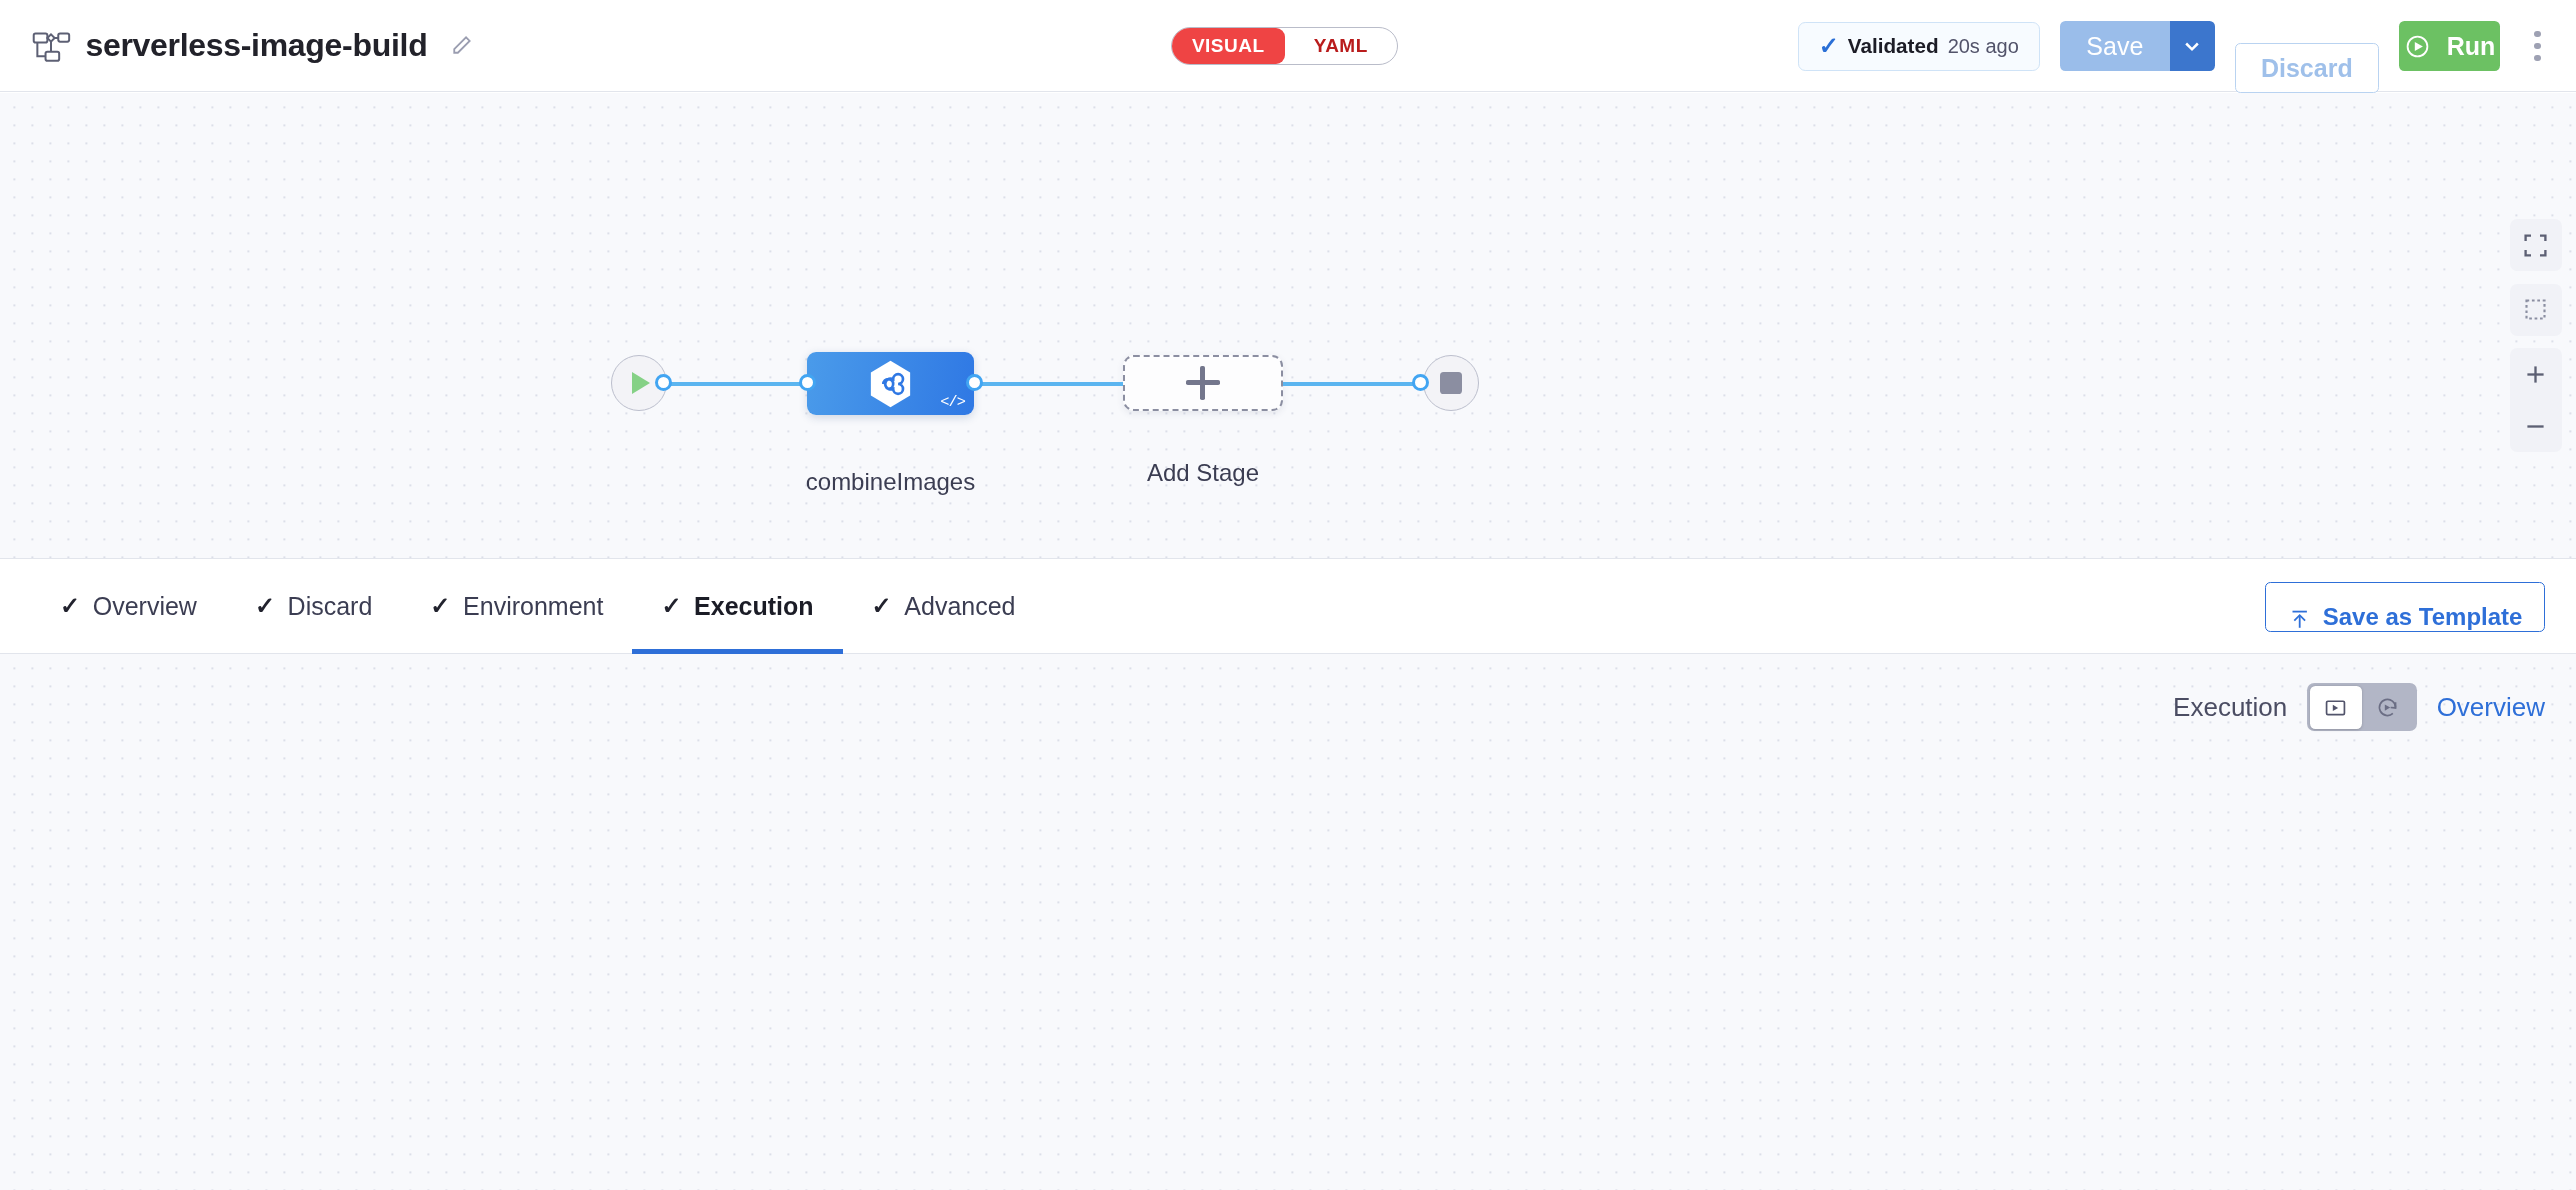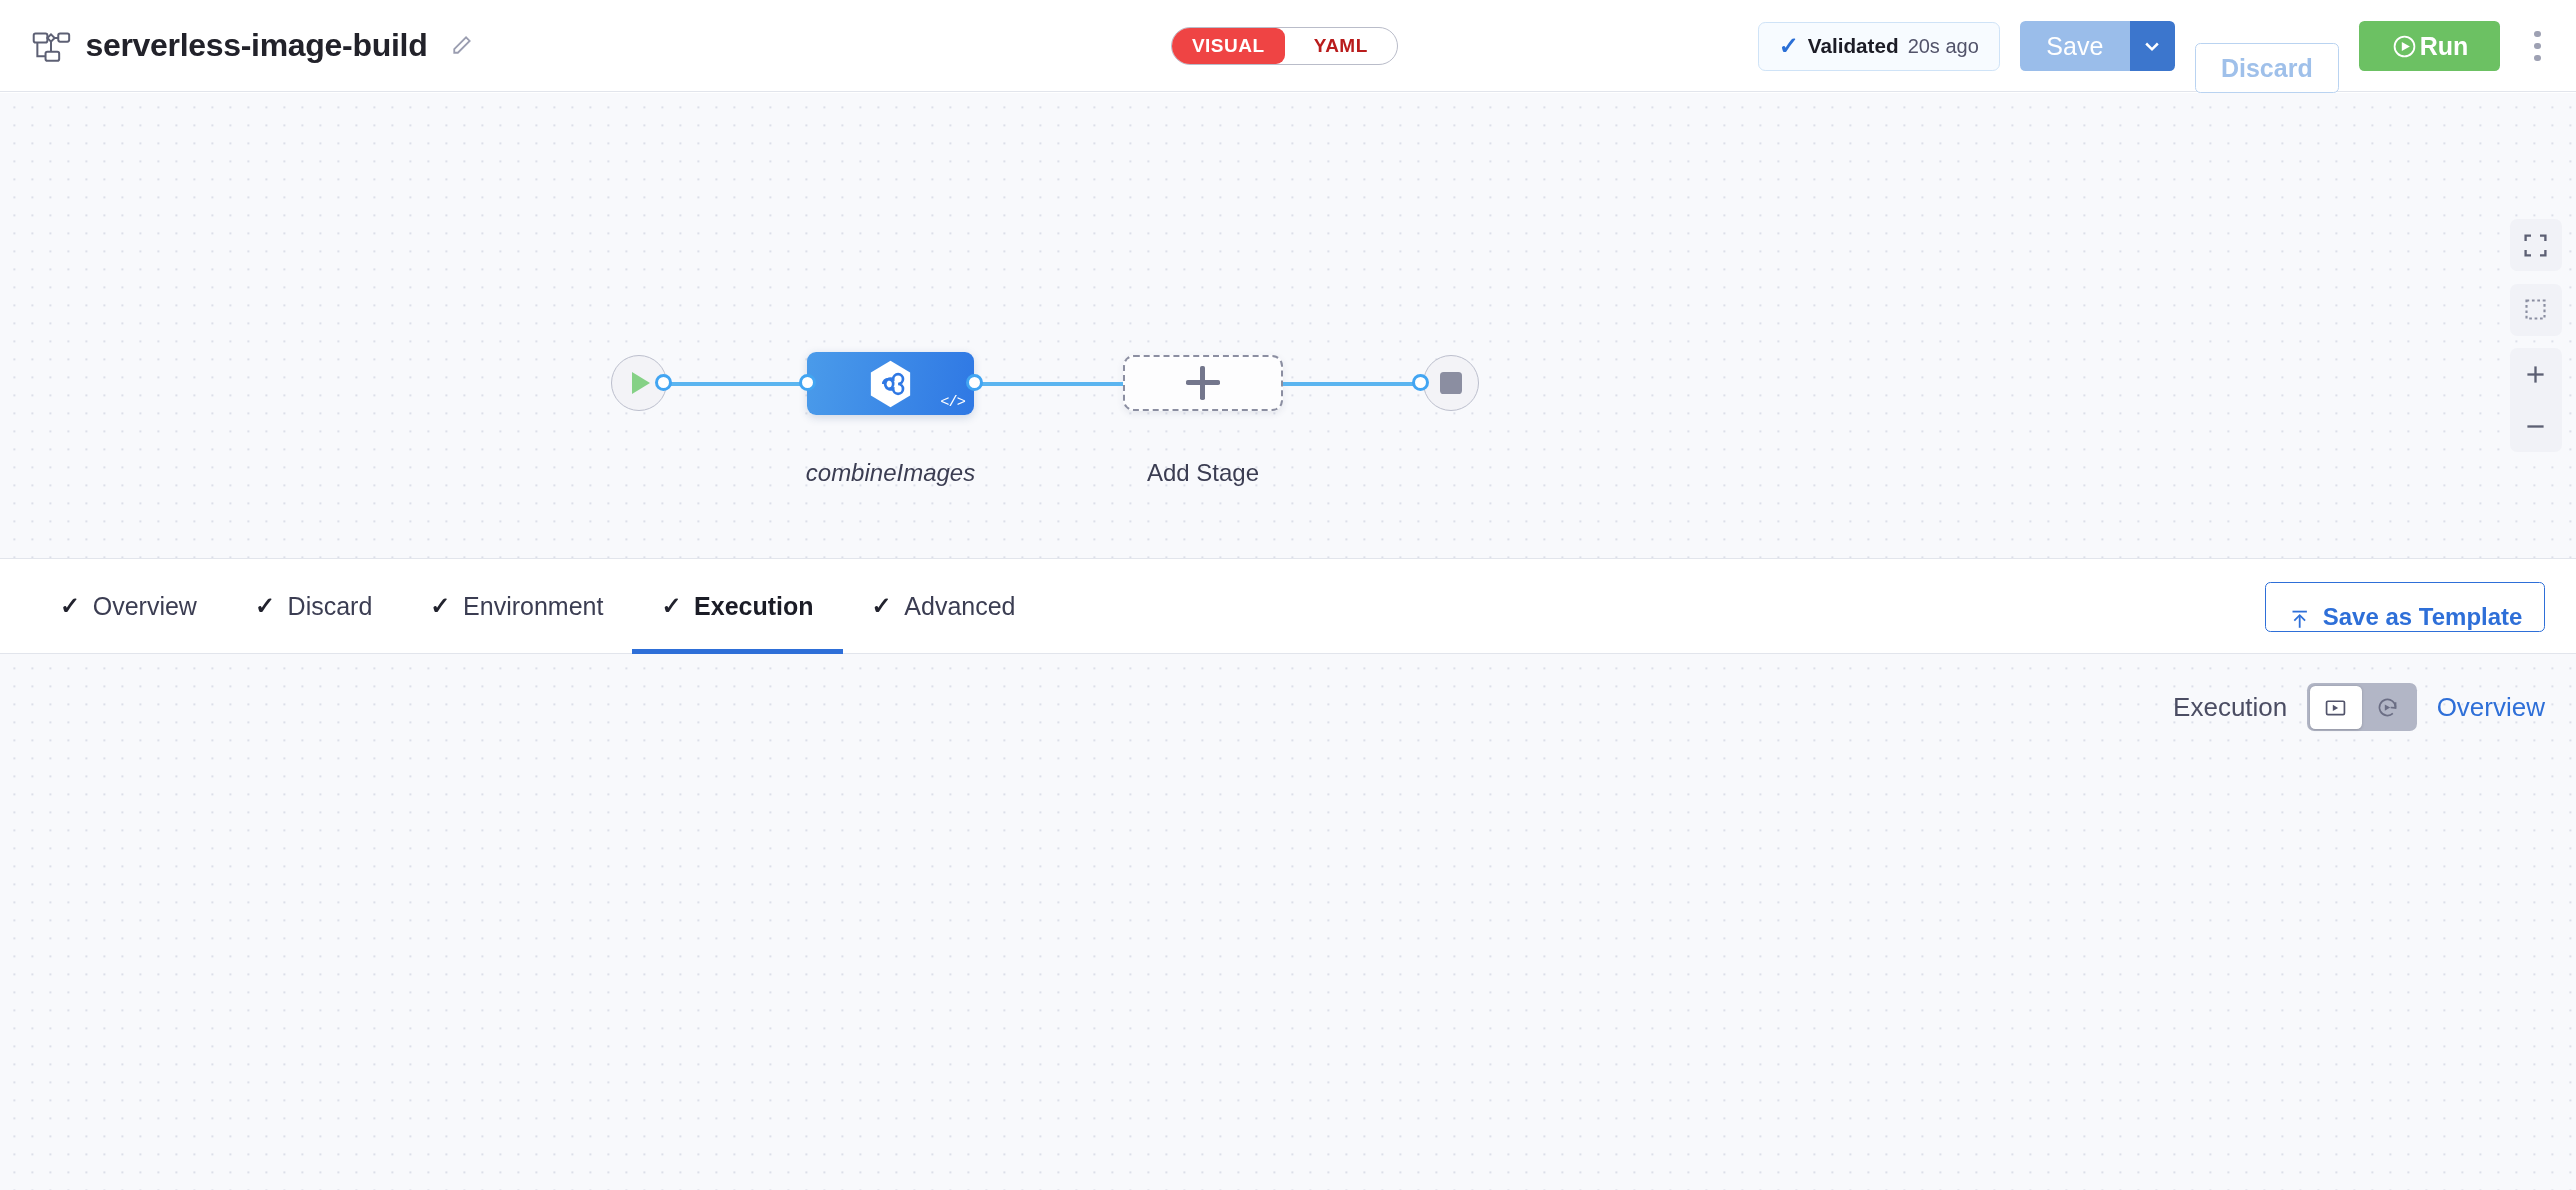--- a/index.html
+++ b/index.html
@@ -67,23 +67,23 @@
   }
   .save-caret svg { width: 20px; height: 20px; }
 
   .discard-btn {
     height: 50px; min-width: 144px; padding: 0 21.6px;
     border: 0.9px solid #b9d3f1; border-radius: 5.4px; background: #ffffff;
     color: #9fc0ea; font-size: 25px; font-weight: bold;
     display: flex; align-items: center; justify-content: center; cursor: pointer; margin-top: 44px;
   }
   .run-btn {
-    height: 50px; padding: 0 32px; border-radius: 5.4px; background: #6cc163;
+    height: 50px; padding: 0 5px; border-radius: 5.4px; background: #6cc163;
     color: #ffffff; font-size: 25px; font-weight: bold; border: none;
-    display: flex; align-items: center; gap: 2px; cursor: pointer;
+    display: flex; align-items: center; gap: 16px; cursor: pointer;
   }
   .run-btn svg { width: 27px; height: 27px; }
   .kebab { width: 34px; height: 50px; display: flex; flex-direction: column;
            align-items: center; justify-content: center; gap: 5.4px; cursor: pointer; }
   .kebab span { width: 6.3px; height: 6.3px; border-radius: 50%; background: #9ea1b3; display: block; }
 
   
   .canvas {
     position: absolute; left: 0;
     background-color: #f8f9fc;
@@ -272,21 +272,21 @@
 
     <div class="stage-node" style="left:807px; top:259px;">
       <svg class="hex" viewBox="0 0 52 56">
         <path d="M26 2 L48 15 L48 41 L26 54 L4 41 L4 15 Z" fill="#ffffff"></path>
         <path d="M18 28 a5.5 5.5 0 1 1 5.5 5.5 a5.5 5.5 0 1 1 5.5 -11 a5.5 5.5 0 1 1 5.5 5.5 a5.5 5.5 0 1 1 -5.5 5.5 a5.5 5.5 0 1 1 -5.5 -11" fill="none" stroke="#2f78e4" stroke-width="3"></path>
       </svg>
       <span class="code-badge onblue">&lt;/&gt;</span>
     </div>
     <div class="port" style="left:799px; top:281px;"></div>
     <div class="port" style="left:966px; top:281px;"></div>
-    <div class="node-label" style="left:762px; top:364px; width:257px;font-style:italic;">combineImages</div>
+    <div class="node-label" style="left:762px; top:373px; width:257px;">combineImages</div>
 
     <div class="link" style="left:974px; top:289px; width:149px;"></div>
 
     <div class="dashed-add" style="left:1123px; top:262px; width:160px; height:56px; border-radius:10.8px;">
       <span class="plus"></span>
     </div>
     <div class="node-label" style="left:1077px; top:364px; width:252px;">Add Stage</div>
 
     <div class="link" style="left:1283px; top:289px; width:144px;"></div>
     <div class="port" style="left:1412px; top:281px;"></div>

